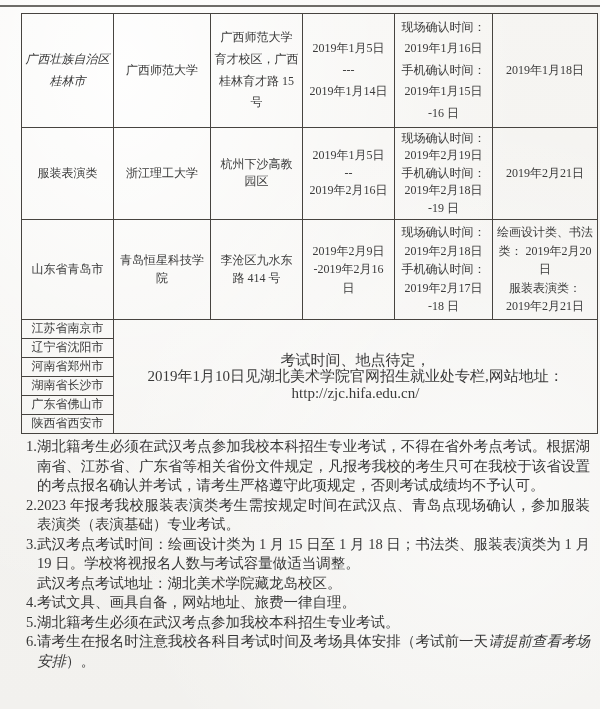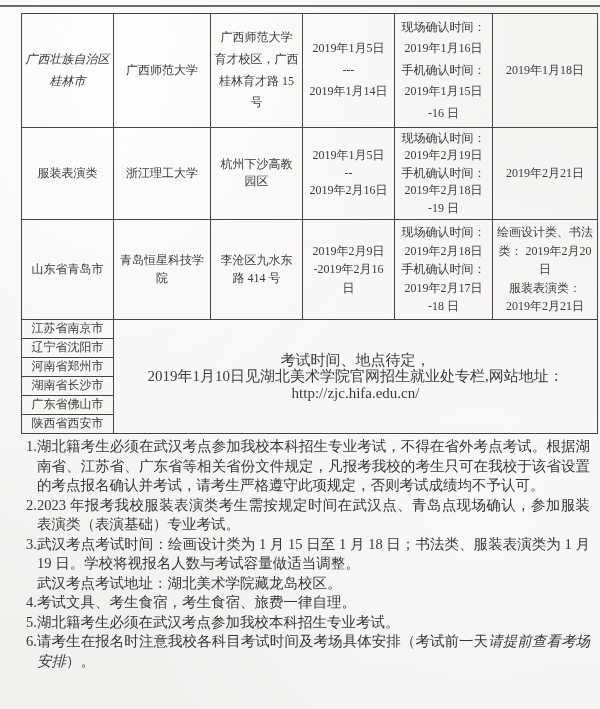--- a/index.html
+++ b/index.html
@@ -181,21 +181,21 @@
       <span class="note-num">2.</span>
       <div class="note-text">2023 年报考我校服装表演类考生需按规定时间在武汉点、青岛点现场确认，参加服装表演类（表演基础）专业考试。</div>
     </div>
     <div class="note-item">
       <span class="note-num">3.</span>
       <div class="note-text">武汉考点考试时间：绘画设计类为 1 月 15 日至 1 月 18 日；书法类、服装表演类为 1 月 19 日。学校将视报名人数与考试容量做适当调整。
 武汉考点考试地址：湖北美术学院藏龙岛校区。</div>
     </div>
     <div class="note-item">
       <span class="note-num">4.</span>
-      <div class="note-text">考试文具、考生食宿，考生食宿、旅费一律自理。</div>
+      <div class="note-text">考试文具、画具自备，网站地址、旅费一律自理。</div>
     </div>
     <div class="note-item">
       <span class="note-num">5.</span>
       <div class="note-text">湖北籍考生必须在武汉考点参加我校本科招生专业考试。</div>
     </div>
     <div class="note-item">
       <span class="note-num">6.</span>
       <div class="note-text"><span>请考生在报名时注意我校各科目考试时间及考场具体安排（考试前一天</span><em>请提前查看考场安排</em><span>）。</span></div>
     </div>
   </div>

